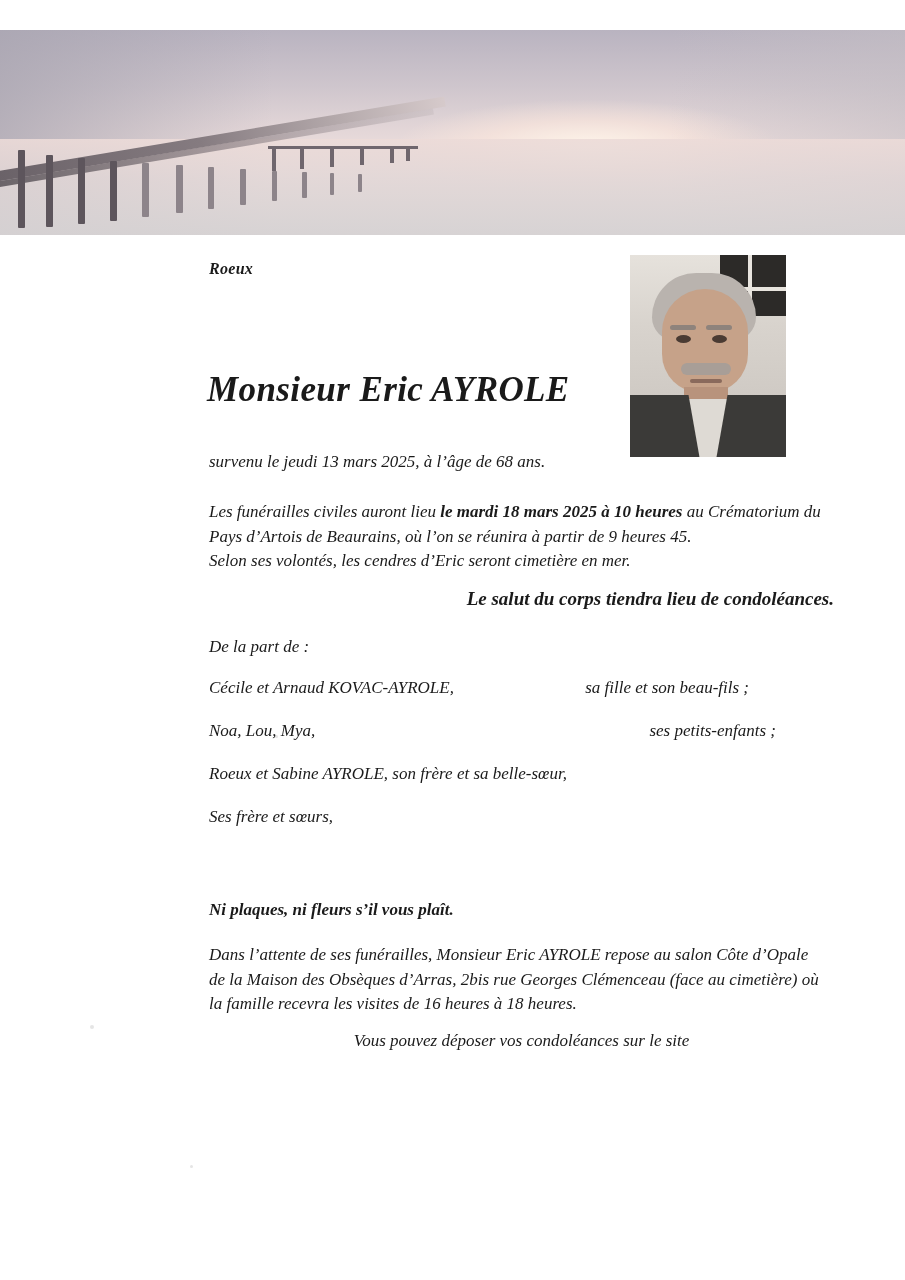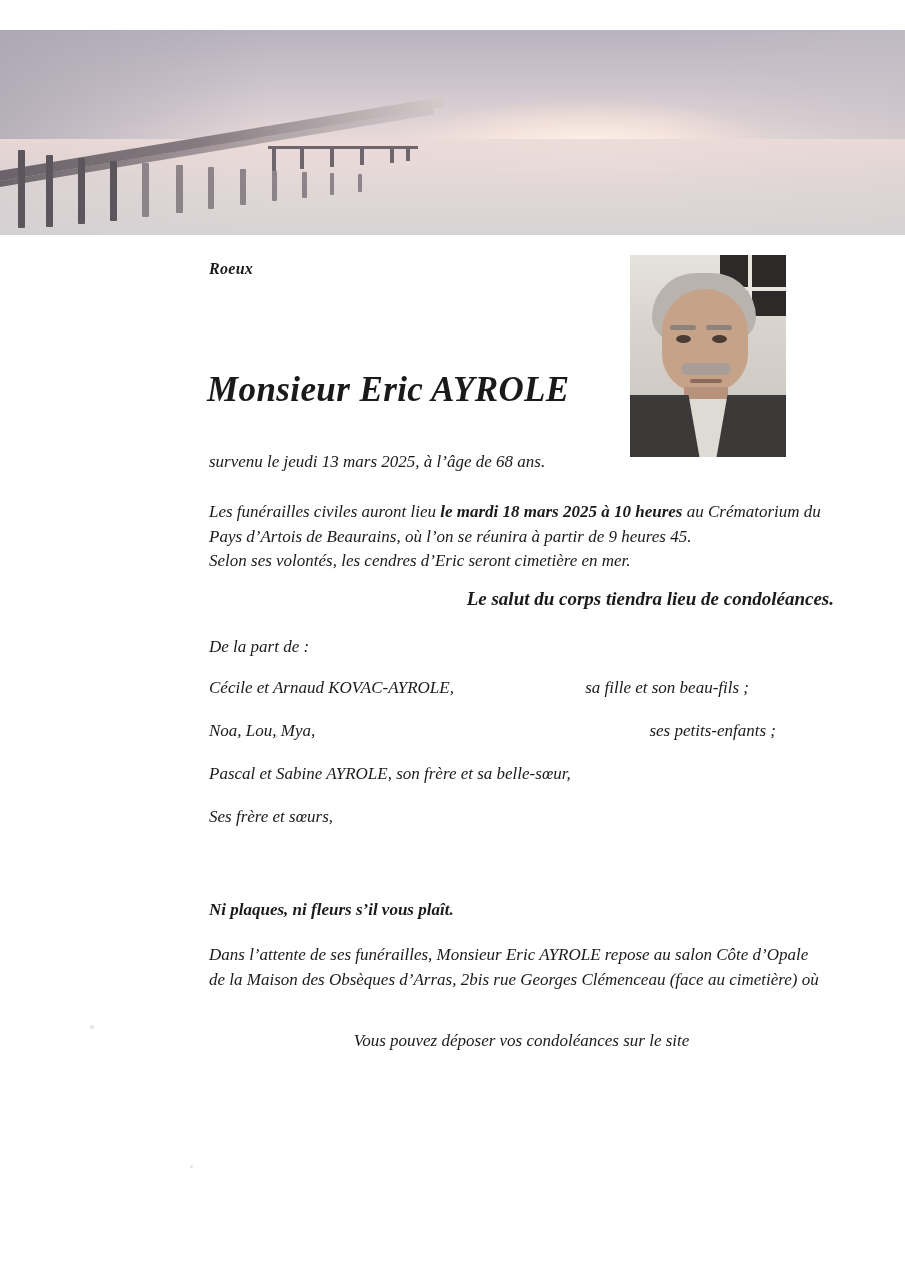--- a/index.html
+++ b/index.html
@@ -358,34 +358,35 @@
   <div class="family-list">
     <div class="fam-row">
       <span class="fam-left">Cécile et Arnaud KOVAC-AYROLE,</span>
       <span class="fam-right">sa fille et son beau-fils ;</span>
     </div>
     <div class="fam-row">
       <span class="fam-left">Noa, Lou, Mya,</span>
       <span class="fam-right r2">ses petits-enfants ;</span>
     </div>
     <div class="fam-row">
-      <span class="fam-left">Pascal et Sabine AYROLE, son frère et sa belle-sœur,</span>
+      <span class="fam-left">Roeux et Sabine AYROLE, son frère et sa belle-sœur,</span>
       <span class="fam-right"></span>
     </div>
     <div class="fam-row">
       <span class="fam-left">Ses frère et sœurs,</span>
       <span class="fam-right"></span>
     </div>
   </div>
 
   <div class="p-noflowers">Ni plaques, ni fleurs s’il vous plaît.</div>
 
   <div class="p-salon">
     <span>Dans l’attente de ses funérailles, Monsieur Eric AYROLE repose au salon Côte d’Opale</span><br>
     <span>de la Maison des Obsèques d’Arras, 2bis rue Georges Clémenceau (face au cimetière) où</span><br>
+    <span>la famille recevra les visites de 16 heures à 18 heures.</span>
   </div>
 
   <div class="p-site">
     <span>Vous pouvez déposer vos condoléances sur le site</span>
   </div>
 
   <div class="speck" style="left:275px; top:500px; width:3px; height:3px;"></div>
   <div class="speck" style="left:90px; top:790px; width:4px; height:4px;"></div>
   <div class="speck" style="left:190px; top:930px; width:3px; height:3px;"></div>
 </div>

